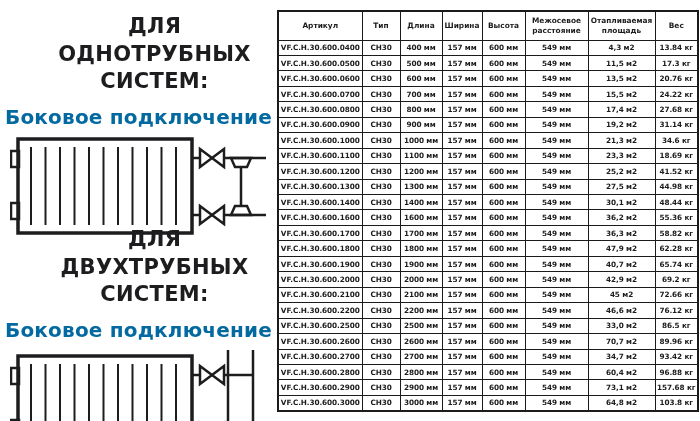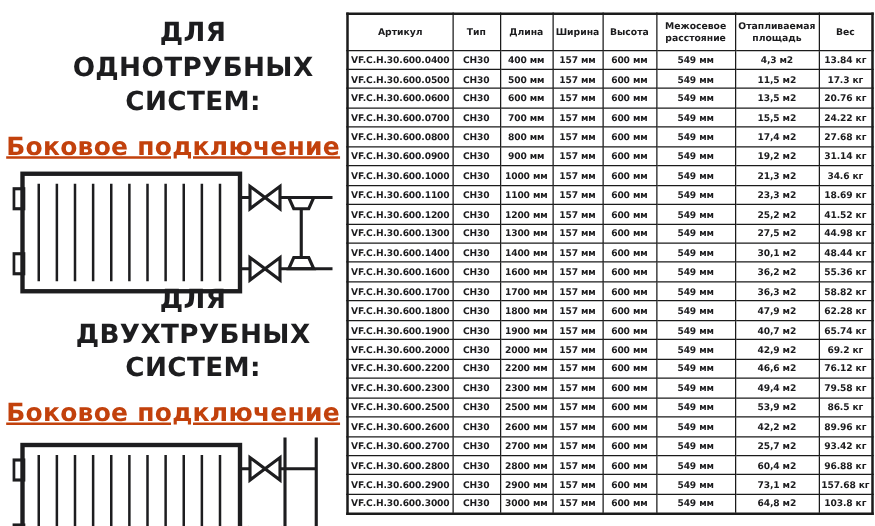--- a/index.html
+++ b/index.html
@@ -16,21 +16,21 @@
   .left-panel { position:absolute; left:0; top:0; width:277px; height:421px; }
   .section { position:absolute; left:0; width:277px; text-align:center; }
   .sec-one { top:13px; }
   .sec-two { top:226px; }
   .sec-title {
     font-size:21px; font-weight:800; line-height:1.32;
     letter-spacing:0.3px; color:#1d1d1f;padding-left:32px;
   }
   .sec-subtitle {
     font-size:20px; font-weight:800; margin-top:9px;
-    letter-spacing:0.2px; color:#c2410c; white-space:nowrap;text-decoration:underline;
+    letter-spacing:0.2px; color:#0369a1; white-space:nowrap;
   }
   .diagram-wrap { margin-top:7px; padding-left:10px; text-align:left; }
   svg .ln { stroke:#1d1d1f; fill:none; }
 
   
   .spec-table {
     position:absolute; left:277px; top:10px;
     width:420px; height:402px;
     border-collapse:collapse; table-layout:fixed;
     border:2px solid #1b1b1b;
@@ -335,67 +335,67 @@
           <td>VF.C.H.30.600.2000</td>
           <td>CH30</td>
           <td>2000 мм</td>
           <td>157 мм</td>
           <td>600 мм</td>
           <td>549 мм</td>
           <td>42,9 м2</td>
           <td>69.2 кг</td>
         </tr>
         <tr>
+          <td>VF.C.H.30.600.2100</td>
+          <td>CH30</td>
+          <td>2100 мм</td>
+          <td>157 мм</td>
+          <td>600 мм</td>
+          <td>549 мм</td>
+          <td>45 м2</td>
+          <td>72.66 кг</td>
+        </tr>
+        <tr>
           <td>VF.C.H.30.600.2200</td>
           <td>CH30</td>
           <td>2200 мм</td>
           <td>157 мм</td>
           <td>600 мм</td>
           <td>549 мм</td>
           <td>46,6 м2</td>
           <td>76.12 кг</td>
         </tr>
         <tr>
-          <td>VF.C.H.30.600.2300</td>
-          <td>CH30</td>
-          <td>2300 мм</td>
-          <td>157 мм</td>
-          <td>600 мм</td>
-          <td>549 мм</td>
-          <td>49,4 м2</td>
-          <td>79.58 кг</td>
-        </tr>
-        <tr>
           <td>VF.C.H.30.600.2500</td>
           <td>CH30</td>
           <td>2500 мм</td>
           <td>157 мм</td>
           <td>600 мм</td>
           <td>549 мм</td>
-          <td>53,9 м2</td>
+          <td>33,0 м2</td>
           <td>86.5 кг</td>
         </tr>
         <tr>
           <td>VF.C.H.30.600.2600</td>
           <td>CH30</td>
           <td>2600 мм</td>
           <td>157 мм</td>
           <td>600 мм</td>
           <td>549 мм</td>
-          <td>42,2 м2</td>
+          <td>70,7 м2</td>
           <td>89.96 кг</td>
         </tr>
         <tr>
           <td>VF.C.H.30.600.2700</td>
           <td>CH30</td>
           <td>2700 мм</td>
           <td>157 мм</td>
           <td>600 мм</td>
           <td>549 мм</td>
-          <td>25,7 м2</td>
+          <td>34,7 м2</td>
           <td>93.42 кг</td>
         </tr>
         <tr>
           <td>VF.C.H.30.600.2800</td>
           <td>CH30</td>
           <td>2800 мм</td>
           <td>157 мм</td>
           <td>600 мм</td>
           <td>549 мм</td>
           <td>60,4 м2</td>

